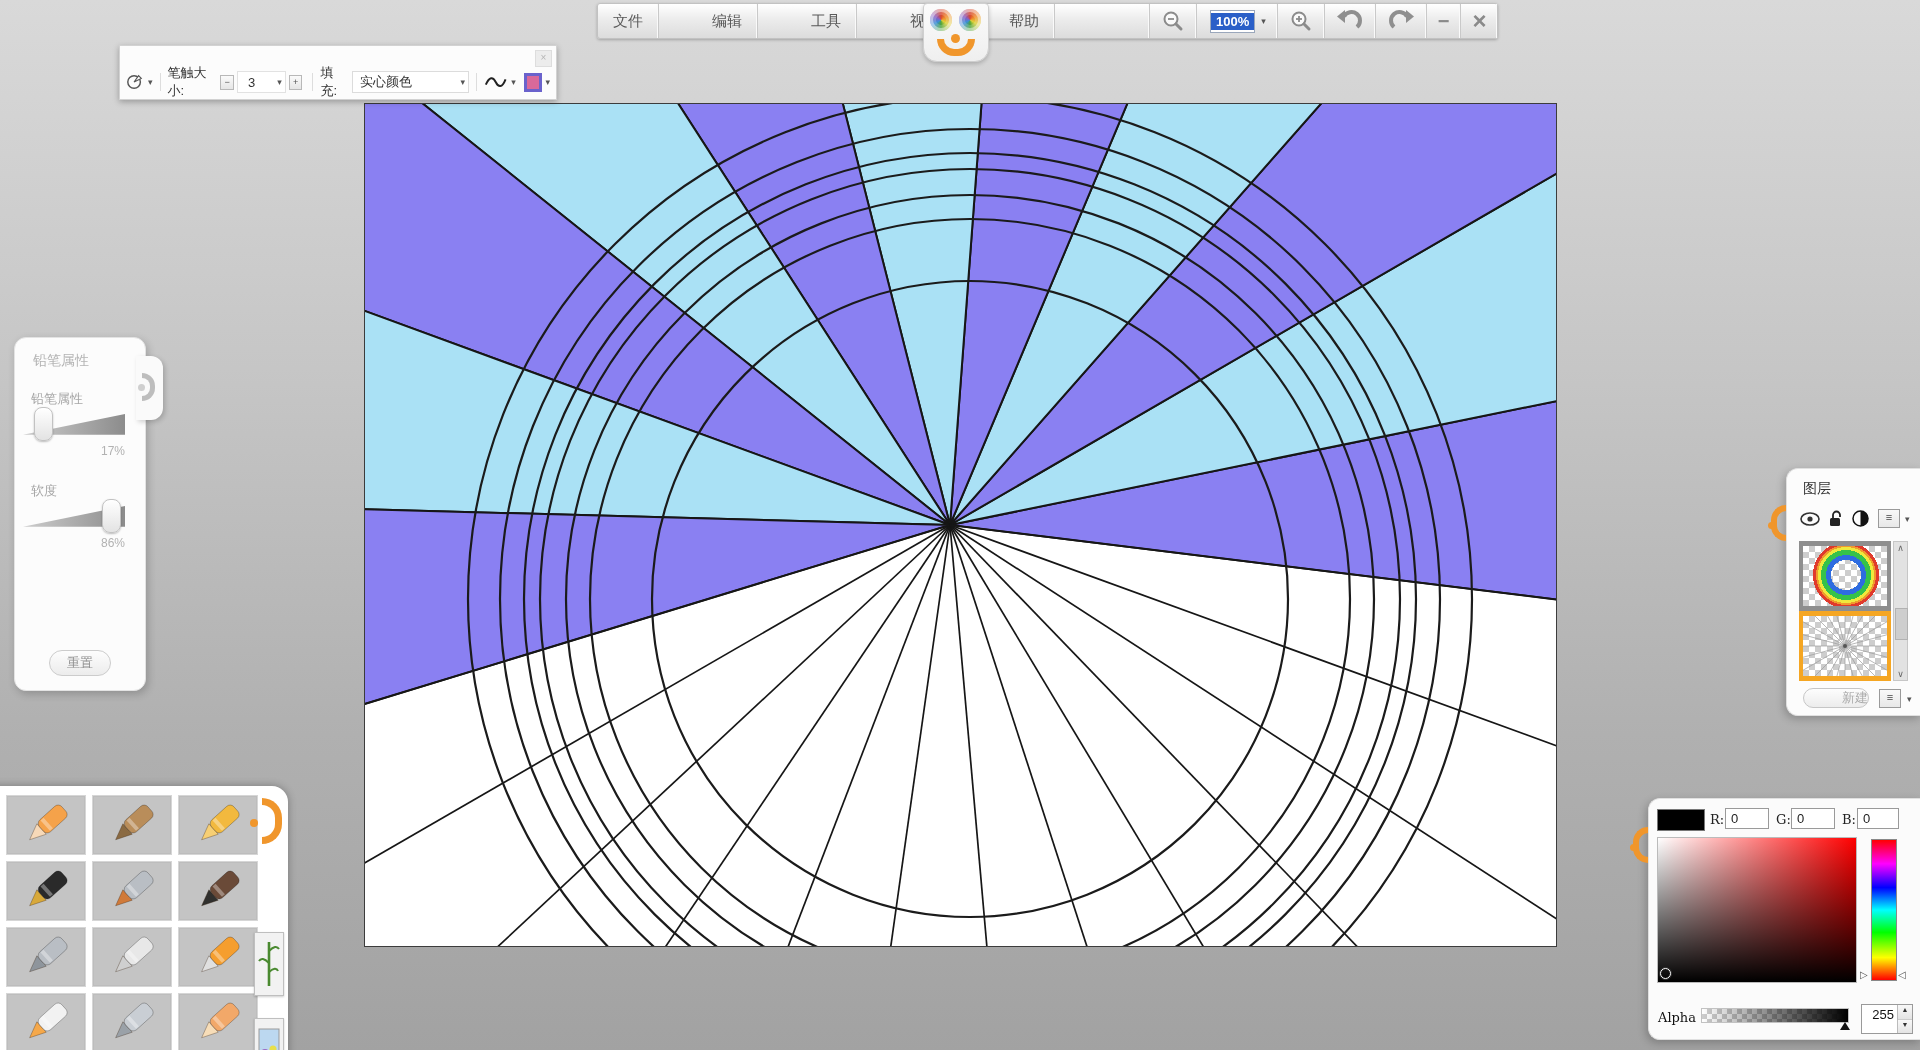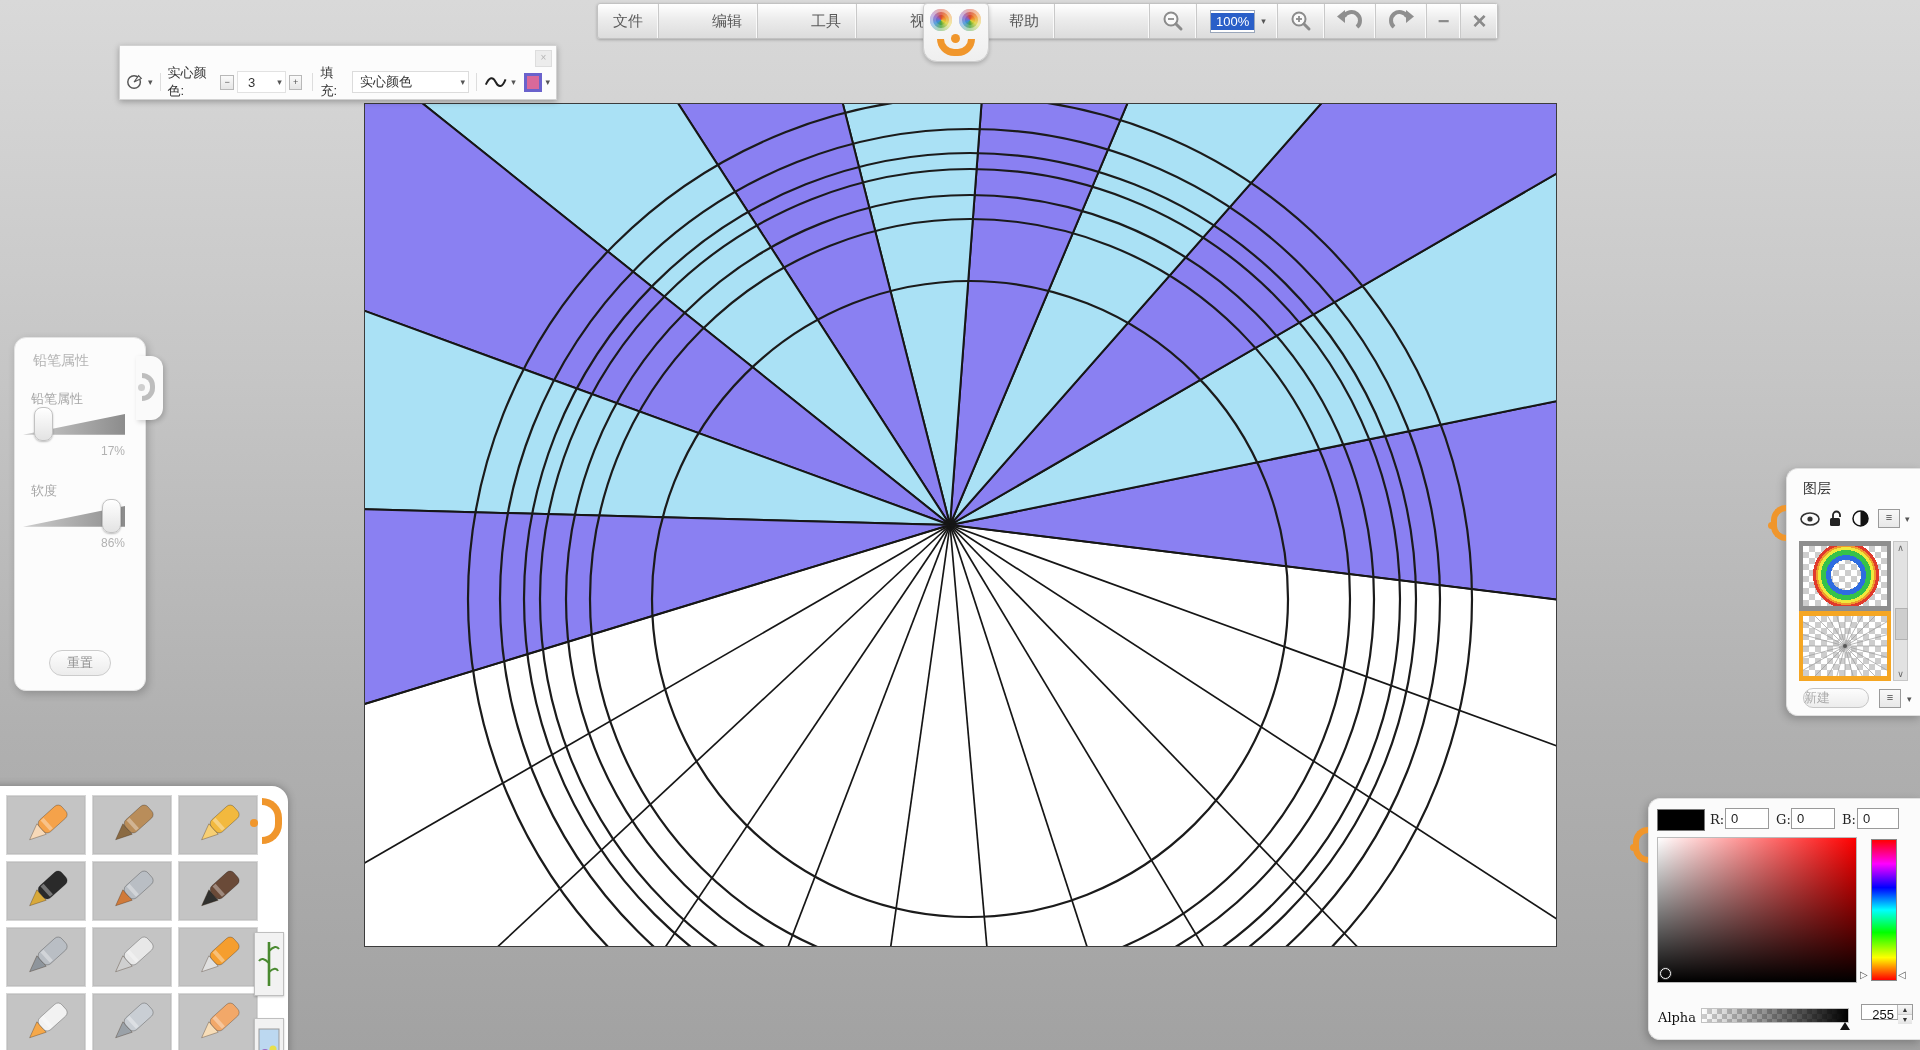--- a/index.html
+++ b/index.html
@@ -15,21 +15,21 @@
   
   #toolbar{position:absolute;left:597px;top:3px;height:34px;display:flex;align-items:stretch;
     background:linear-gradient(#ffffff,#ececec 45%,#dcdcdc);border:1px solid #c2c2c2;border-radius:3px;
     box-shadow:0 1px 3px rgba(0,0,0,.25);}
   #menu-group{display:flex;align-items:stretch;gap:38px;}
   .tb-btn{display:flex;align-items:center;justify-content:center;padding:0 15px;color:#5a5a5a;font-size:15px;
     border-right:1px solid #c9c9c9;box-shadow:inset -1px 0 0 #fafafa;cursor:default;white-space:nowrap;}
   .tb-ico{padding:0 11px;}
   .mascot-slot{width:64px;border-right:1px solid #c9c9c9;}
   .zoom-box{display:flex;align-items:center;background:#fff;border:1px solid #9aa7bb;height:21px;margin:0 2px;}
-  .zoom-val{background:#2a5fc8;color:#fff;font-size:13px;font-weight:normal;padding:1px 5px;}
+  .zoom-val{background:#2a5fc8;color:#fff;font-size:13px;font-weight:bold;padding:1px 5px;}
   .dd{font-size:9px;color:#555;margin-left:4px;}
   .glyph-close{font-size:24px;font-weight:bold;color:#8a8a8a;line-height:1;}
   .glyph-min{font-size:20px;font-weight:bold;color:#8a8a8a;line-height:1;}
   
   #mascot{position:absolute;left:923px;top:3px;width:64px;height:57px;z-index:5;
     background:linear-gradient(#fbfbfb,#efefef);border:1px solid #cfcfcf;border-radius:4px 4px 14px 14px;
     box-shadow:0 2px 4px rgba(0,0,0,.2);}
   .eye{position:absolute;width:22px;height:22px;border-radius:50%;top:5px;
     background:conic-gradient(#d6452f,#ef8c2a,#ddd23a,#49a33b,#3a8fd8,#8a5cc2,#d6452f);
     box-shadow:inset 0 0 0 3px rgba(255,255,255,.45),inset 0 0 0 6px rgba(255,255,255,.18);}
@@ -104,21 +104,21 @@
                      linear-gradient(45deg,#cdcdcd 25%,transparent 25%,transparent 75%,#cdcdcd 75%);
     background-size:12px 12px;background-position:0 0,6px 6px;}
   #rainbow-ring{position:absolute;left:10px;top:-4px;width:66px;height:66px;
     background:radial-gradient(circle,rgba(0,0,0,0) 0 15px,#2e6ce0 15px 20px,#35c24a 20px 25px,#efe93c 25px 28px,#f09a2c 28px 30px,#e03a2c 30px 33px,rgba(0,0,0,0) 33px);}
   #layers-scroll{position:absolute;left:106px;top:72px;width:15px;height:140px;background:#e2e2e2;border:1px solid #c6c6c6;box-sizing:border-box;}
   .scroll-arrow{position:absolute;left:0;width:100%;text-align:center;font-size:9px;color:#666;line-height:12px;}
   #scroll-up{top:0;}#scroll-down{bottom:0;}
   #scroll-thumb{position:absolute;left:1px;top:66px;width:11px;height:30px;background:#cecece;border:1px solid #b2b2b2;}
   #new-layer-btn{position:absolute;left:16px;top:219px;width:66px;height:20px;box-sizing:border-box;
     border:1px solid #c6c6c6;border-radius:11px;background:linear-gradient(#fdfdfd,#ececec);
-    color:#aaa;font-size:13px;text-align:left;line-height:18px;}
+    color:#aaa;font-size:13px;text-align:right;line-height:18px;}
   #layers-menu2{position:absolute;left:92px;top:220px;display:flex;align-items:center;gap:2px;}
   
   #colorpicker{position:absolute;left:1648px;top:798px;width:272px;height:240px;background:#fbfbfb;
     border:1px solid #e0e0e0;border-right:0;border-radius:12px 0 0 12px;box-shadow:-2px 3px 9px rgba(0,0,0,.22);}
   #picker-handle{position:absolute;left:-16px;top:28px;width:15px;height:36px;box-sizing:border-box;
     border:6px solid #f0962c;border-right:0;border-radius:18px 0 0 18px;}
   #picker-handle .dot{position:absolute;left:-9px;top:11px;width:7px;height:7px;border-radius:50%;background:#f0962c;}
   #cp-swatch{position:absolute;left:8px;top:10px;width:46px;height:20px;border:1px solid #777;}
   .cp-label{position:absolute;top:13px;font-family:"DejaVu Serif","Liberation Serif",serif;font-size:13px;color:#222;}
   .cp-input{position:absolute;top:9px;width:44px;height:21px;background:#fff;border:1px solid #9a9a9a;
@@ -134,21 +134,21 @@
   #hue-marker-right{left:249px;}
   #alpha-label{position:absolute;left:9px;top:211px;font-family:"DejaVu Serif","Liberation Serif",serif;font-size:13px;color:#111;}
   #alpha-slider{position:absolute;left:52px;top:209px;width:148px;height:15px;border:1px solid #c2c2c2;box-sizing:border-box;
     background-color:#fff;
     background-image:linear-gradient(to right,rgba(0,0,0,0),#000),
       linear-gradient(45deg,#cdcdcd 25%,transparent 25%,transparent 75%,#cdcdcd 75%),
       linear-gradient(45deg,#cdcdcd 25%,transparent 25%,transparent 75%,#cdcdcd 75%);
     background-size:100% 100%,10px 10px,10px 10px;background-position:0 0,0 0,5px 5px;}
   #alpha-marker{position:absolute;right:-2px;bottom:-8px;width:0;height:0;
     border-left:5px solid transparent;border-right:5px solid transparent;border-bottom:8px solid #111;}
-  #alpha-spin{position:absolute;left:212px;top:205px;width:52px;height:16px;background:#fff;border:1px solid #9a9a9a;
+  #alpha-spin{position:absolute;left:212px;top:205px;width:52px;height:30px;background:#fff;border:1px solid #9a9a9a;
     box-sizing:border-box;display:flex;}
   #alpha-value{flex:1;font-size:13px;color:#111;text-align:right;padding:2px 3px 0 0;}
   #spin-col{width:14px;border-left:1px solid #bbb;display:flex;flex-direction:column;}
   #spin-col div{flex:1;font-size:7px;line-height:9px;text-align:center;color:#333;background:linear-gradient(#f8f8f8,#e4e4e4);}
   #spin-col div:first-child{border-bottom:1px solid #ccc;}
   svg{display:block;}
 </style>
 </head>
 <body>
 
@@ -251,21 +251,21 @@
   <div id="brushbar-close">
     <span>×</span>
   </div>
   <div id="brush-row">
     <svg width="20" height="20" viewBox="0 0 20 20">
       <circle cx="9" cy="10" r="7" fill="none" stroke="#555" stroke-width="1.6"></circle>
       <polygon points="9,10 14,3 17,6" fill="#fff" stroke="#555" stroke-width="1.3"></polygon>
     </svg>
     <span class="dd">▾</span>
     <span class="vsep"></span>
-    <span>实心颜色:</span>
+    <span>笔触大小:</span>
     <span class="mini-btn">−</span>
     <span class="val-box">
       <span>3</span>
       <span class="dd">▾</span>
     </span>
     <span class="mini-btn">+</span>
     <span class="vsep"></span>
     <span>填充:</span>
     <span class="fill-box">
       <span>实心颜色</span>

